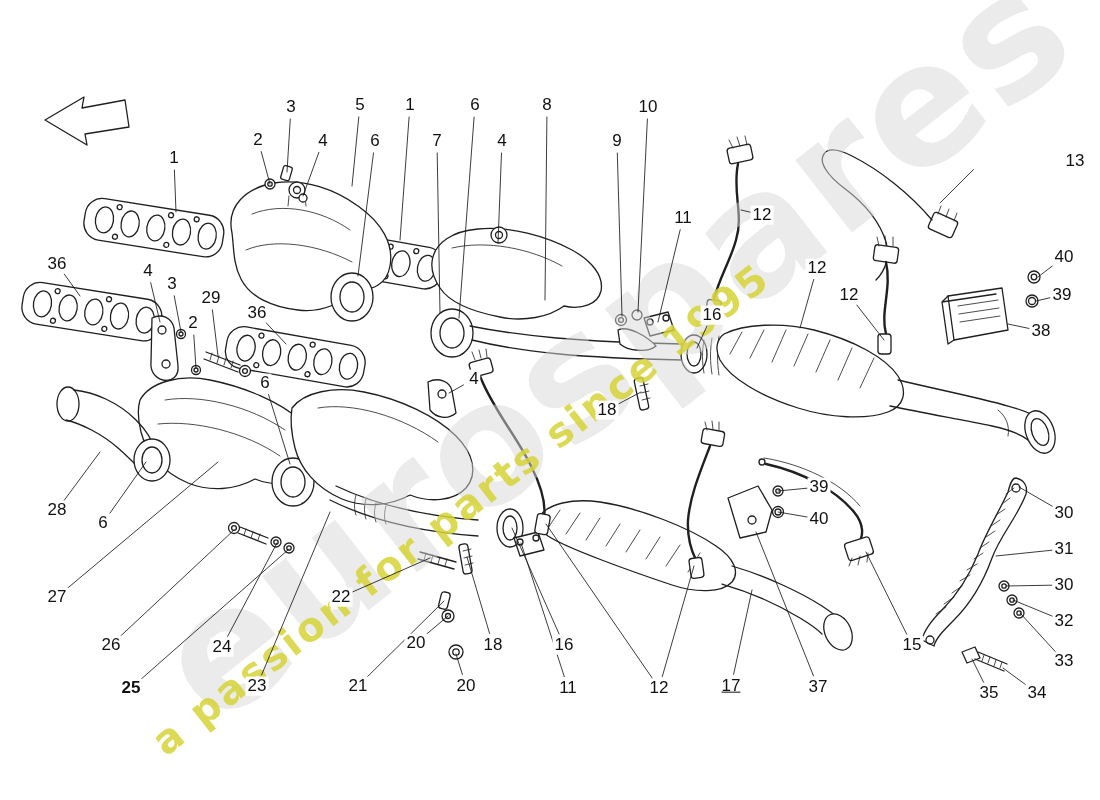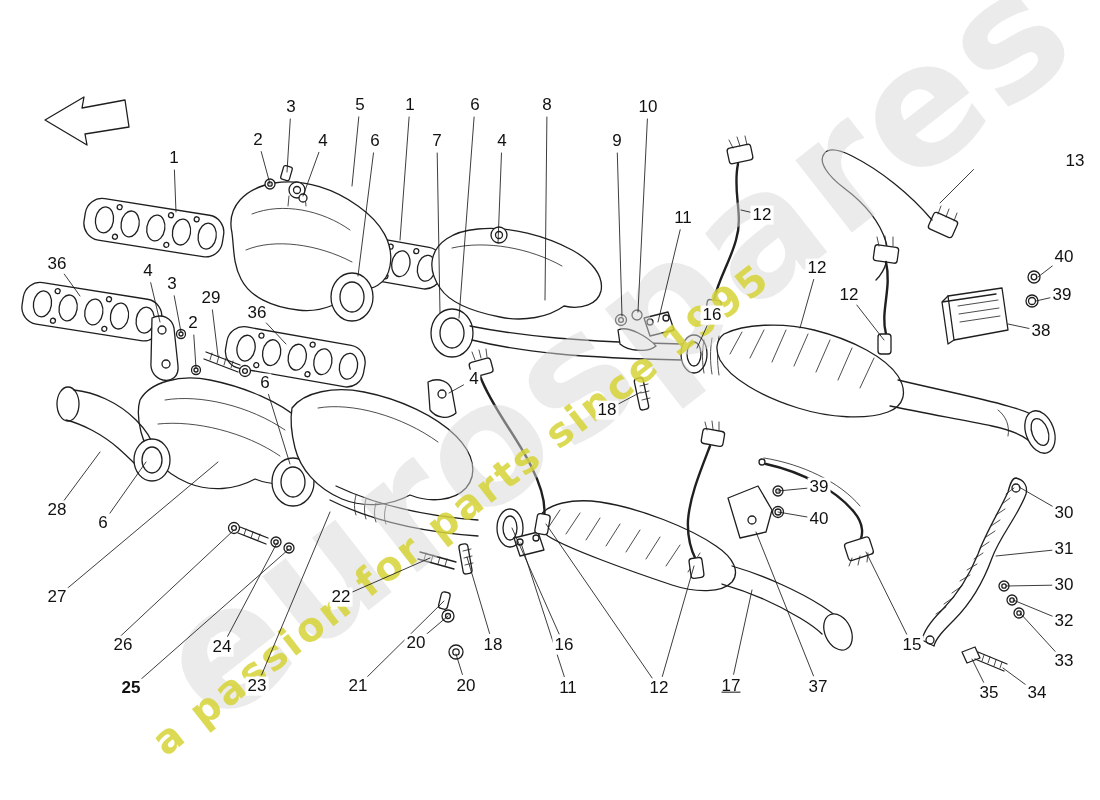--- a/index.html
+++ b/index.html
@@ -429,21 +429,21 @@
       <div class="callout" style="left: 172px; top: 284px;">3</div>
       <div class="callout" style="left: 211px; top: 298px;">29</div>
       <div class="callout" style="left: 193px; top: 323px;">2</div>
       <div class="callout" style="left: 257px; top: 313px;">36</div>
       <div class="callout" style="left: 265px; top: 383px;">6</div>
       <div class="callout" style="left: 474px; top: 379px;">4</div>
       <div class="callout" style="left: 607px; top: 410px;">18</div>
       <div class="callout" style="left: 57px; top: 510px;">28</div>
       <div class="callout" style="left: 103px; top: 523px;">6</div>
       <div class="callout" style="left: 57px; top: 597px;">27</div>
-      <div class="callout" style="left: 123px; top: 645px;">26</div>
+      <div class="callout" style="left: 111px; top: 645px;">26</div>
       <div class="callout" style="left: 222px; top: 647px;">24</div>
       <div class="callout" style="left: 131px; top: 688px; font-weight: bold;">25</div>
       <div class="callout" style="left: 257px; top: 686px;">23</div>
       <div class="callout" style="left: 341px; top: 597px;">22</div>
       <div class="callout" style="left: 358px; top: 686px; text-align: right;">21</div>
       <div class="callout" style="left: 416px; top: 643px;">20</div>
       <div class="callout" style="left: 466px; top: 686px;">20</div>
       <div class="callout" style="left: 493px; top: 645px;">18</div>
       <div class="callout" style="left: 568px; top: 688px;">11</div>
       <div class="callout" style="left: 564px; top: 645px;">16</div>

